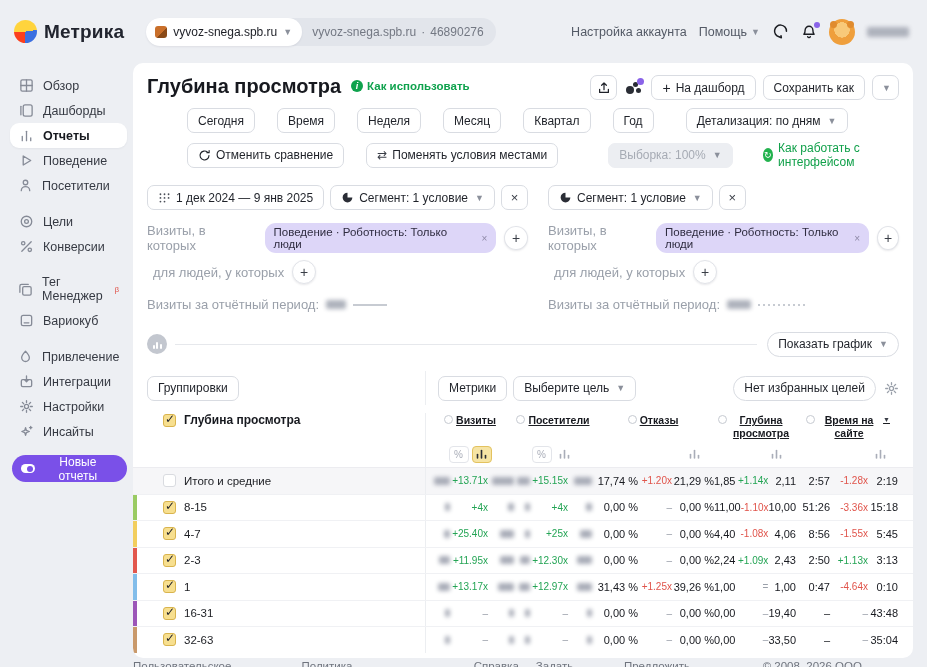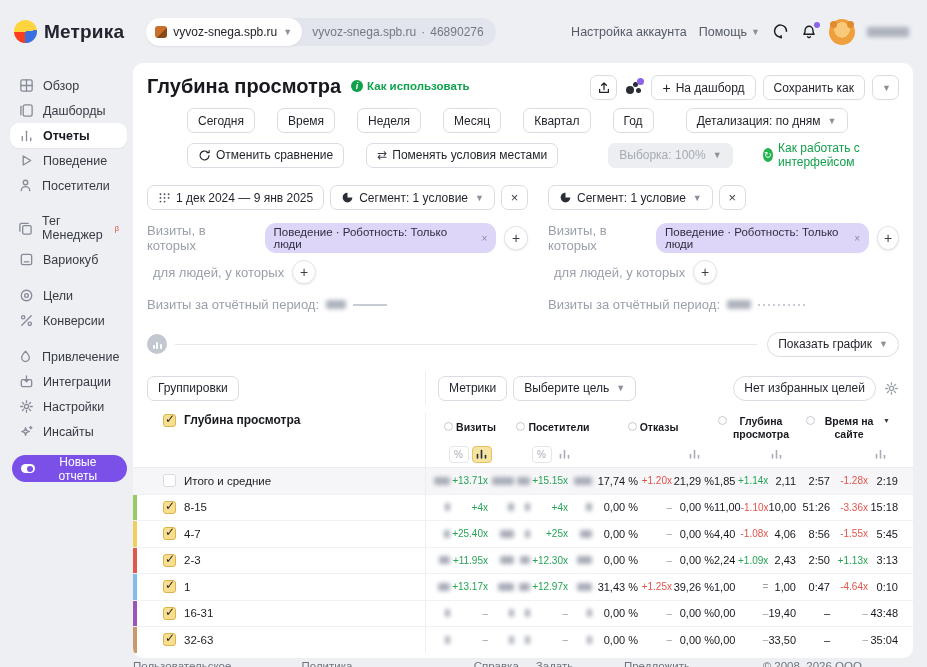--- a/index.html
+++ b/index.html
@@ -105,21 +105,21 @@
   .g0 { width:88px; } .g1 { width:78px; } .g2 { width:122px; } .g3 { width:82px; } .g4 { width:104px; }
   .va { flex:1; text-align:right; color:#17191f; font-size:11px; }
   .vx { width:38px; text-align:right; font-size:10px; }
   .g2 .vx { width:34px; } 
   .vb { text-align:right; color:#17191f; font-size:11px; }
   .g0 .vb { width:26px; } .g1 .vb { width:24px; } .g2 .vb { width:42px; } .g3 .vb { width:32px; } .g4 .vb { width:32px; padding-right:2px; }
   .x-g { color:#23a454; } .x-r { color:#e0544b; } .x-f { color:#9aa0aa; }
   .rd { display:inline-block; background:#a9adb8; border-radius:2px; filter:blur(2px); height:8px; }
 
   .thead { margin-top:4px; min-height:32px; align-items:flex-start; padding-top:4px; }
-  .thead .col-metrics { align-items:center; }
+  .thead .col-metrics { align-items:flex-start;text-decoration:underline; }
   .group-title { font-weight:bold; font-size:12px; color:#17191f; }
   .hcol { display:flex; align-items:flex-start; justify-content:center; text-align:center; font-weight:bold; font-size:10.5px; line-height:1.2; color:#17191f; gap:3px; padding-top:1px; }
   .help-c { width:9px; height:9px; border:1px solid #c6cad1; border-radius:50%; flex:none; margin-top:1px; }
   .sort { font-size:7px; color:#3a3e47; margin-top:2px; }
 
   .tsub { height:26px; }
   .mtog { display:flex; align-items:center; justify-content:center; gap:3px; width:100%; }
   .mtog.right { justify-content:flex-end; padding-right:10px; }
   .tog { width:20px; height:17px; border-radius:4px; display:inline-flex; align-items:center; justify-content:center; border:1px solid transparent; cursor:pointer; color:#a9adb8; font-size:10px; }
   .tog.boxed { border-color:#e3e5ea; background:#fff; }
@@ -236,56 +236,56 @@
             </svg>
           </span>
           <span class="sb-label">Посетители</span>
           <span class="dot"></span>
         </div>
       </div>
       <div class="sb-section">
         <div class="sb-item">
           <span class="icn">
             <svg width="15" height="15" viewBox="0 0 16 16" fill="none" stroke="currentColor" stroke-width="1.4" stroke-linecap="round" stroke-linejoin="round">
-              <rect x="5" y="5" width="9" height="9" rx="1.5"></rect>
-              <path d="M11 2.5H3.8A1.8 1.8 0 0 0 2 4.3V11"></path>
-            </svg>
-          </span>
-          <span class="sb-label">Тег Менеджер</span>
-          <sup class="beta">β</sup>
-        </div>
-        <div class="sb-item">
-          <span class="icn">
-            <svg width="15" height="15" viewBox="0 0 16 16" fill="none" stroke="currentColor" stroke-width="1.4" stroke-linecap="round" stroke-linejoin="round">
-              <rect x="2.5" y="2.5" width="11" height="11" rx="2"></rect>
-              <path d="M5.5 10.5h5"></path>
-            </svg>
-          </span>
-          <span class="sb-label">Вариокуб</span>
-        </div>
-      </div>
-      <div class="sb-section">
-        <div class="sb-item">
-          <span class="icn">
-            <svg width="15" height="15" viewBox="0 0 16 16" fill="none" stroke="currentColor" stroke-width="1.4" stroke-linecap="round" stroke-linejoin="round">
               <circle cx="8" cy="8" r="5.6"></circle>
               <circle cx="8" cy="8" r="2"></circle>
             </svg>
           </span>
           <span class="sb-label">Цели</span>
         </div>
         <div class="sb-item">
           <span class="icn">
             <svg width="15" height="15" viewBox="0 0 16 16" fill="none" stroke="currentColor" stroke-width="1.4" stroke-linecap="round" stroke-linejoin="round">
               <path d="M3 13L13 3"></path>
               <circle cx="4.5" cy="4.5" r="1.8"></circle>
               <circle cx="11.5" cy="11.5" r="1.8"></circle>
             </svg>
           </span>
           <span class="sb-label">Конверсии</span>
+        </div>
+      </div>
+      <div class="sb-section">
+        <div class="sb-item">
+          <span class="icn">
+            <svg width="15" height="15" viewBox="0 0 16 16" fill="none" stroke="currentColor" stroke-width="1.4" stroke-linecap="round" stroke-linejoin="round">
+              <rect x="5" y="5" width="9" height="9" rx="1.5"></rect>
+              <path d="M11 2.5H3.8A1.8 1.8 0 0 0 2 4.3V11"></path>
+            </svg>
+          </span>
+          <span class="sb-label">Тег Менеджер</span>
+          <sup class="beta">β</sup>
+        </div>
+        <div class="sb-item">
+          <span class="icn">
+            <svg width="15" height="15" viewBox="0 0 16 16" fill="none" stroke="currentColor" stroke-width="1.4" stroke-linecap="round" stroke-linejoin="round">
+              <rect x="2.5" y="2.5" width="11" height="11" rx="2"></rect>
+              <path d="M5.5 10.5h5"></path>
+            </svg>
+          </span>
+          <span class="sb-label">Вариокуб</span>
         </div>
       </div>
       <div class="sb-section">
         <div class="sb-item">
           <span class="icn">
             <svg width="15" height="15" viewBox="0 0 16 16" fill="none" stroke="currentColor" stroke-width="1.4" stroke-linecap="round" stroke-linejoin="round">
               <path d="M8 2.3c2.6 2.9 4.1 4.7 4.1 6.9a4.1 4.1 0 1 1-8.2 0C3.9 7 5.4 5.2 8 2.3z"></path>
             </svg>
           </span>
           <span class="sb-label">Привлечение</span>

